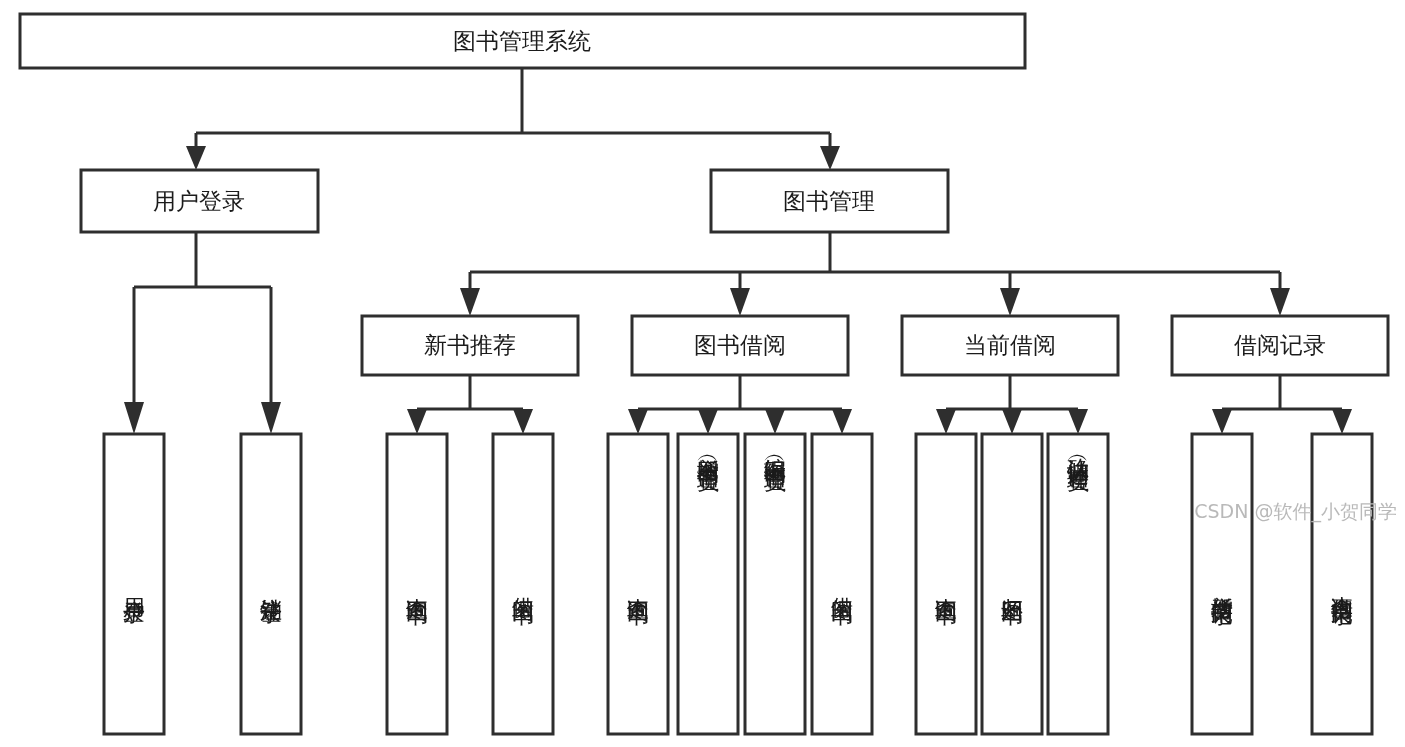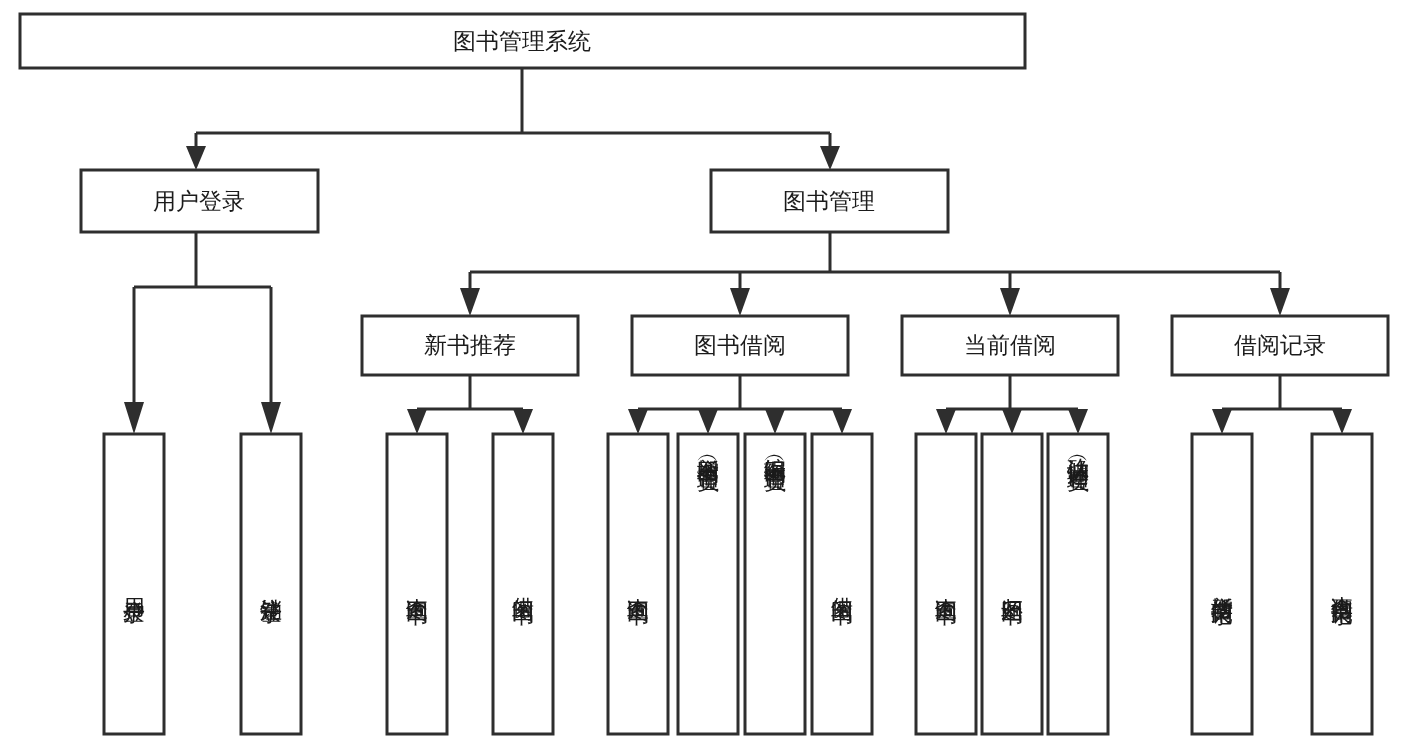--- a/index.html
+++ b/index.html
@@ -221,13 +221,14 @@
     <span class="node-label-v" style="padding-top:6px;">确认归还（管理员）</span>
   </div>
 
   <div class="node-label-v-wrap" style="left:1192px; top:434px; width:60px; height:300px;">
     <span class="node-label-v">新增借阅记录</span>
   </div>
   <div class="node-label-v-wrap" style="left:1312px; top:434px; width:60px; height:300px;">
     <span class="node-label-v">查询借阅记录</span>
   </div>
 
+  <div class="watermark">CSDN @软件_小贺同学</div>
 </div>
 
 </body></html>

